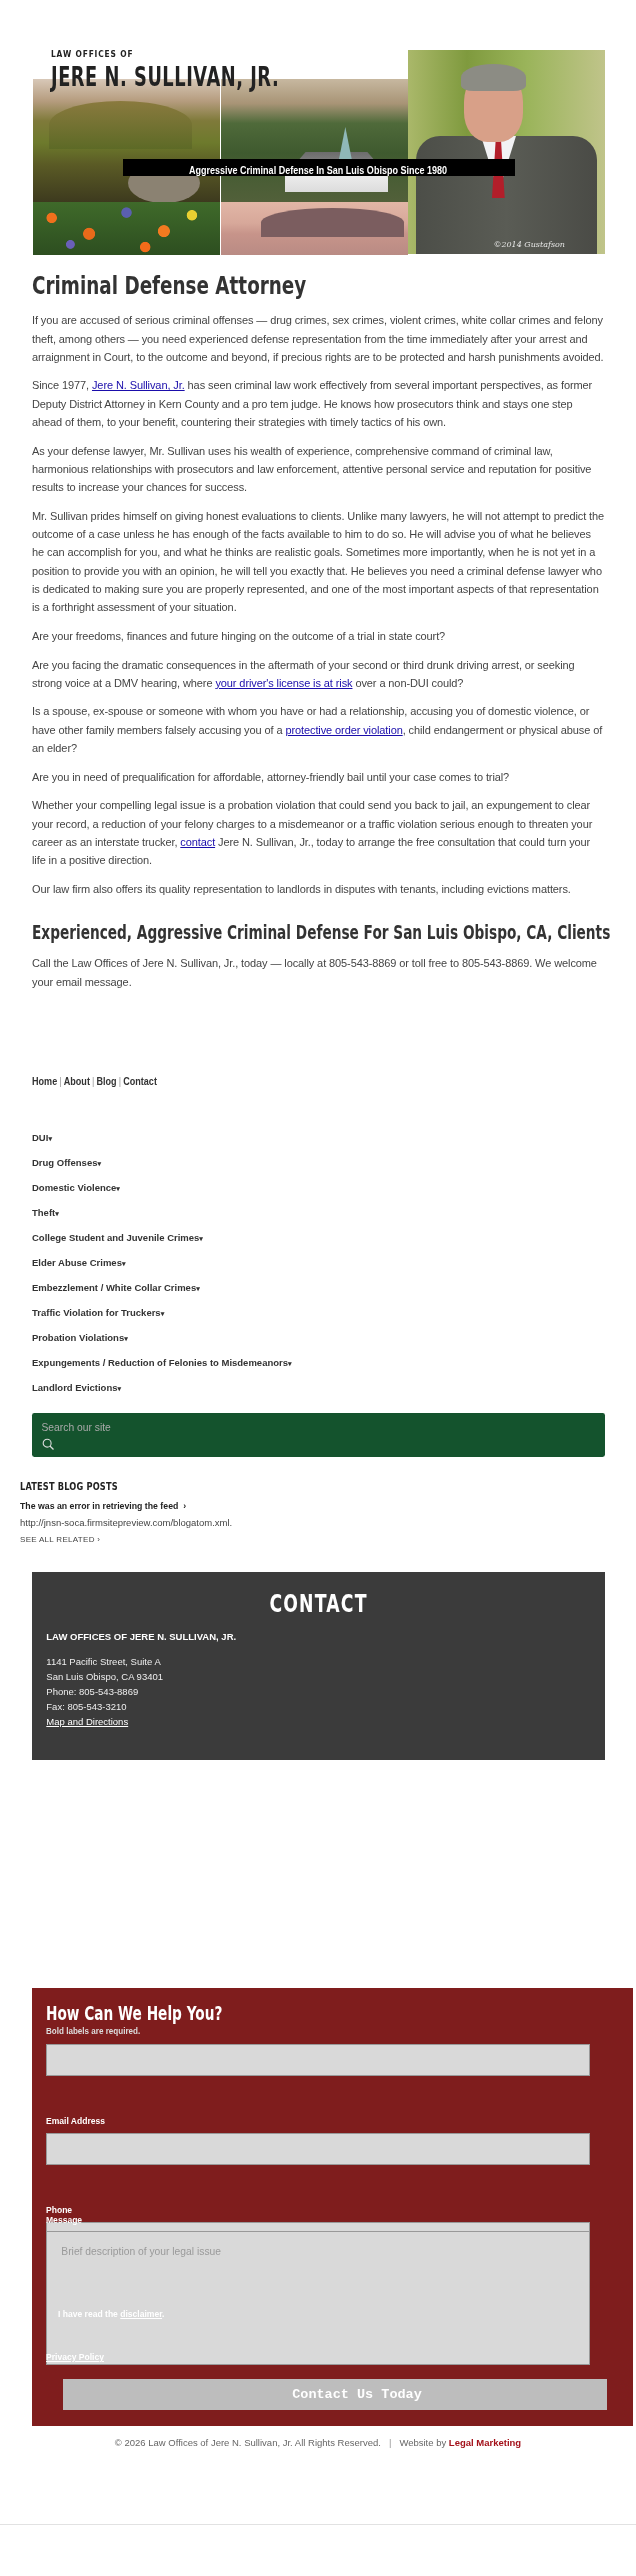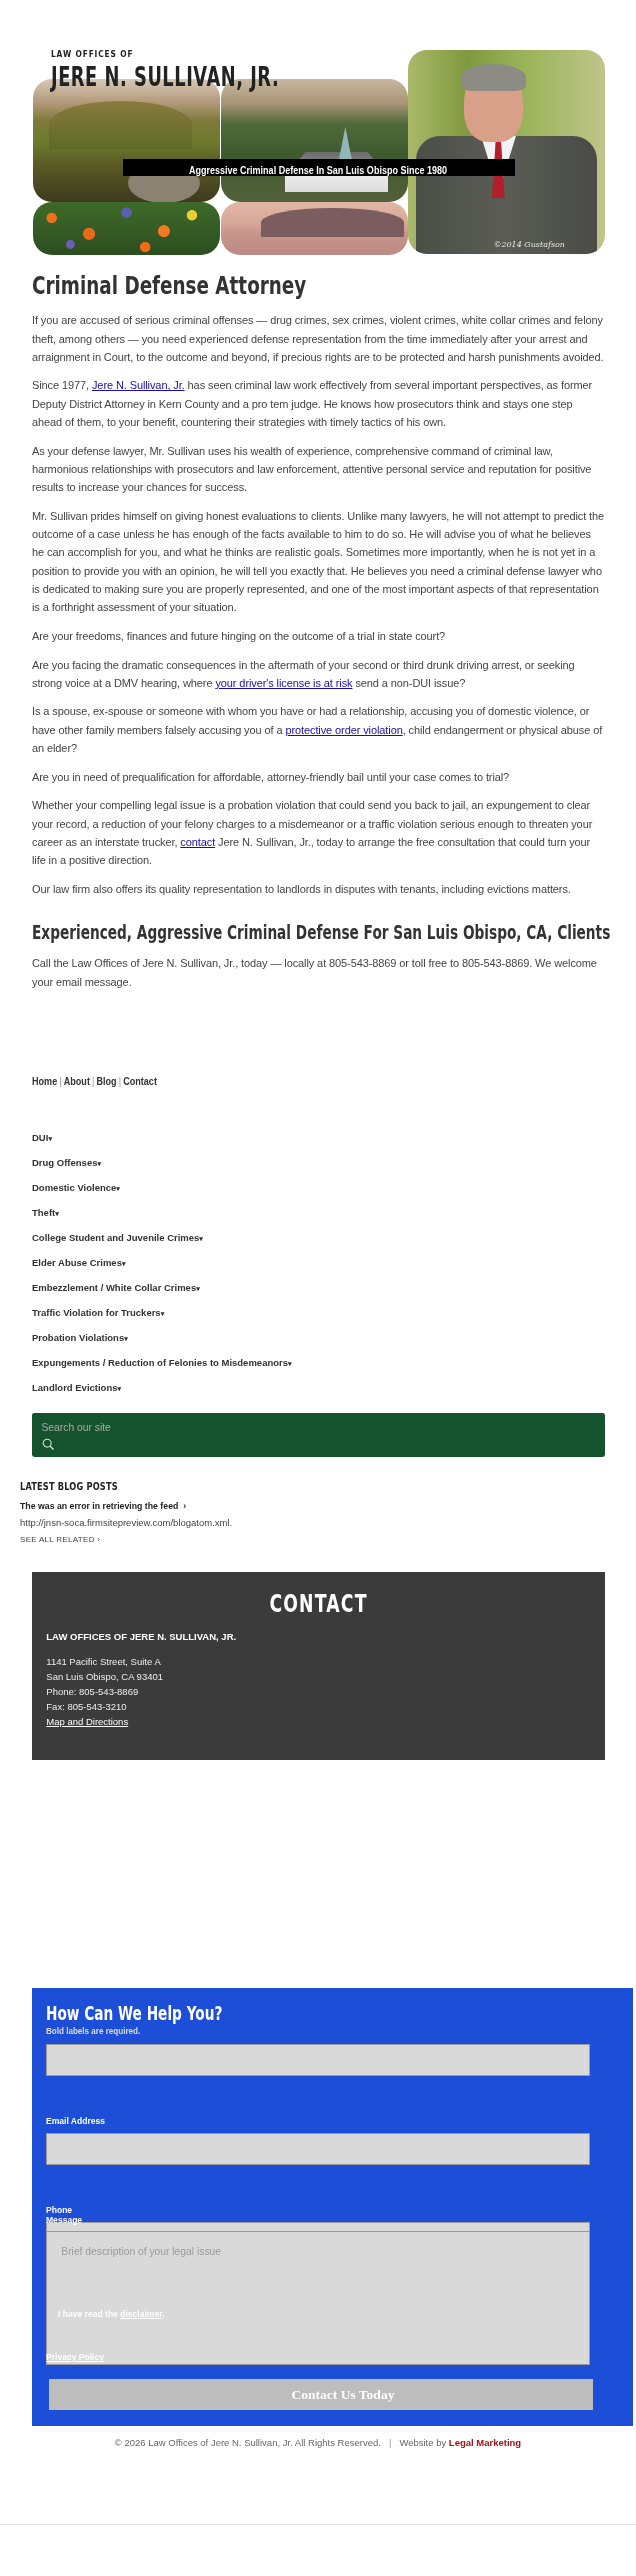--- a/index.html
+++ b/index.html
@@ -2,21 +2,21 @@
 <html style="font-size:12.7px"><head>
 <meta charset="utf-8">
 <style>
   * { box-sizing: border-box; margin: 0; padding: 0; }
   html, body { width: 636px; background: #fff; }
   body { position: relative; height: 2576px; font-family: "Liberation Sans", sans-serif; color: #3c3c3c; overflow: hidden; }
   a { color: #1a0dab; }
 
   
   .hero { position: absolute; left: 33px; top: 50px; width: 572px; height: 204px; }
-  .tile { position: absolute; overflow: hidden; border-radius: 19px; }
+  .tile { position: absolute; overflow: hidden; }
   .t-hills { left: 0; top: 29px; width: 187px; height: 123px;
     background: linear-gradient(180deg, #d8c8b8 0%, #b59c7e 18%, #7f7a3a 34%, #6d7a2c 52%, #5a5a25 70%, #3d3a1e 100%); }
   .t-hills::after { content:""; position:absolute; left:16px; top:22px; width:143px; height:48px; border-radius: 50% 50% 0 0;
     background: linear-gradient(180deg,#8a7a3e,#5d6a26); }
   .t-hills::before { content:""; position:absolute; left:95px; top:84px; width:72px; height:40px; border-radius:50%; background:#8b8272; z-index:1;}
   .t-church { left: 188px; top: 29px; width: 187px; height: 123px;
     background: linear-gradient(180deg, #c7b8a0 0%, #a89476 20%, #4f6a3a 36%, #3f5a2f 60%, #52603a 100%); }
   .t-church::after { content:""; position:absolute; left:64px; top:73px; width:103px; height:40px;
     background: linear-gradient(180deg,#6c6c6c 0%,#8a8a8a 40%,#ececec 60%,#dcdcdc 100%); clip-path: polygon(20% 0,80% 0,100% 60%,100% 100%,0 100%,0 60%); }
   .t-church::before { content:""; position:absolute; left:118px; top:48px; width:12.7px; height:32px; background:#8fb8b8; clip-path: polygon(50% 0,100% 100%,0 100%); z-index:1;}
@@ -75,31 +75,31 @@
   .blog .feed-title { font-size: 9.5px; font-weight: bold; color: #222; margin-top: 8px; transform: scaleX(.92); transform-origin: left; }
   .blog .feed-url { font-size: 9.5px; color: #444; margin-top: 6.4px; }
   .blog .see-all { font-size: 8px; color: #444; margin-top: 6.4px; letter-spacing: 0.3px; }
 
   .contact { position: absolute; left: 32px; top: 1572px; width: 573px; height: 188px; background: #3b3b3b; color: #fff; }
   .contact h2 { text-align: center; font-family: "DejaVu Sans", sans-serif; font-weight: bold; font-size: 24px; margin-top: 17.5px; letter-spacing: 1.6px; transform: scaleX(.72); }
   .contact .firm { position: absolute; left: 14.3px; top: 59px; font-size: 9.5px; font-weight: bold; }
   .contact .lines { position: absolute; left: 14.3px; top: 82px; font-size: 9.5px; line-height: 15px; color: #eee; }
   .contact .lines a { color: #fff; }
 
-  .form { position: absolute; left: 32px; top: 1988px; width: 601px; height: 438px; background: #1d4ed8; color: #fff; }
+  .form { position: absolute; left: 32px; top: 1988px; width: 601px; height: 438px; background: #7f1d1d; color: #fff; }
   .form h2 { position: absolute; left: 14.3px; top: 24px; font-family: "DejaVu Sans", sans-serif; font-weight: bold; font-size: 19px; transform: scaleX(.72); transform-origin: left; white-space: nowrap; }
   .form .req { position: absolute; left: 14.3px; top: 50px; font-size: 9.5px; font-weight: bold; color: #ddd; transform: scaleX(.85); transform-origin: left; }
   .form label.lbl { position: absolute; left: 14.3px; font-size: 9.5px; font-weight: bold; transform: scaleX(.9); transform-origin: left; }
   .form .fld { position: absolute; left: 14.3px; width: 544px; height: 32px; background: #d9d9d9; border: 0.8px solid #999; }
   .form textarea.fld { height: 134px; resize: none; padding: 14px; font-size: 10.3px; font-family: "Liberation Sans", sans-serif; color: #333; }
   .form textarea.fld::placeholder { color: #9a9a9a; }
   .form .agree { position: absolute; left: 25.5px; top: 320px; font-size: 9.5px; font-weight: bold; transform: scaleX(.9); transform-origin: left; }
   .form .agree a, .form .privacy { color: #fff; }
   .form .privacy { position: absolute; left: 14.3px; top: 363px; font-size: 9.5px; font-weight: bold; transform: scaleX(.9); transform-origin: left; }
-  .form .submit { position: absolute; left: 17px; top: 391px; width: 544px; height: 31px; background: #bdbdbd; border: none; color: #fff; font-size: 13.5px; font-weight: bold; font-family: Liberation Serif, serif; padding-left: 44px; }
+  .form .submit { position: absolute; left: 31px; top: 391px; width: 544px; height: 31px; background: #bdbdbd; border: none; color: #fff; font-size: 13.5px; font-weight: bold; font-family: Liberation Mono, monospace; padding-left: 44px; }
 
   .footer { position: absolute; left: 0; top: 2437px; width: 636px; text-align: center; font-size: 9.5px; color: #666; }
   .footer .pipe { margin: 0 8px; color: #999; }
   .footer .credit { color: #a3111a; font-weight: bold; }
   .divider { position: absolute; left: 0; top: 2524px; width: 636px; height: 0.8px; background: #e2e2e2; }
 </style>
 </head>
 <body>
 
 <header>
@@ -125,21 +125,21 @@
   <div class="tagline">Aggressive Criminal Defense In San Luis Obispo Since 1980</div>
 </header>
 
 <main class="content">
   <h1 class="title">Criminal Defense Attorney</h1>
   <p class="para">If you are accused of serious criminal offenses — drug crimes, sex crimes, violent crimes, white collar crimes and felony theft, among others — you need experienced defense representation from the time immediately after your arrest and arraignment in Court, to the outcome and beyond, if precious rights are to be protected and harsh punishments avoided.</p>
   <p class="para"><span>Since 1977, </span><a href="#">Jere N. Sullivan, Jr.</a><span> has seen criminal law work effectively from several important perspectives, as former Deputy District Attorney in Kern County and a pro tem judge. He knows how prosecutors think and stays one step ahead of them, to your benefit, countering their strategies with timely tactics of his own.</span></p>
   <p class="para">As your defense lawyer, Mr. Sullivan uses his wealth of experience, comprehensive command of criminal law, harmonious relationships with prosecutors and law enforcement, attentive personal service and reputation for positive results to increase your chances for success.</p>
   <p class="para">Mr. Sullivan prides himself on giving honest evaluations to clients. Unlike many lawyers, he will not attempt to predict the outcome of a case unless he has enough of the facts available to him to do so. He will advise you of what he believes he can accomplish for you, and what he thinks are realistic goals. Sometimes more importantly, when he is not yet in a position to provide you with an opinion, he will tell you exactly that. He believes you need a criminal defense lawyer who is dedicated to making sure you are properly represented, and one of the most important aspects of that representation is a forthright assessment of your situation.</p>
   <p class="para">Are your freedoms, finances and future hinging on the outcome of a trial in state court?</p>
-  <p class="para"><span>Are you facing the dramatic consequences in the aftermath of your second or third drunk driving arrest, or seeking strong voice at a DMV hearing, where </span><a href="#">your driver's license is at risk</a><span> send a non-DUI issue?</span></p>
+  <p class="para"><span>Are you facing the dramatic consequences in the aftermath of your second or third drunk driving arrest, or seeking strong voice at a DMV hearing, where </span><a href="#">your driver's license is at risk</a><span> over a non-DUI could?</span></p>
   <p class="para"><span>Is a spouse, ex-spouse or someone with whom you have or had a relationship, accusing you of domestic violence, or have other family members falsely accusing you of a </span><a href="#">protective order violation</a><span>, child endangerment or physical abuse of an elder?</span></p>
   <p class="para">Are you in need of prequalification for affordable, attorney-friendly bail until your case comes to trial?</p>
   <p class="para"><span>Whether your compelling legal issue is a probation violation that could send you back to jail, an expungement to clear your record, a reduction of your felony charges to a misdemeanor or a traffic violation serious enough to threaten your career as an interstate trucker, </span><a href="#">contact</a><span> Jere N. Sullivan, Jr., today to arrange the free consultation that could turn your life in a positive direction.</span></p>
   <p class="para">Our law firm also offers its quality representation to landlords in disputes with tenants, including evictions matters.</p>
   <h2 class="sub">Experienced, Aggressive Criminal Defense For San Luis Obispo, CA, Clients</h2>
   <p class="para first-after">Call the Law Offices of Jere N. Sullivan, Jr., today — locally at 805-543-8869 or toll free to 805-543-8869. We welcome your email message.</p>
 </main>
 
 <nav class="toplinks">
   <a href="#">Home</a><span class="sep">|</span><a href="#">About</a><span class="sep">|</span><a href="#">Blog</a><span class="sep">|</span><a href="#">Contact</a>

